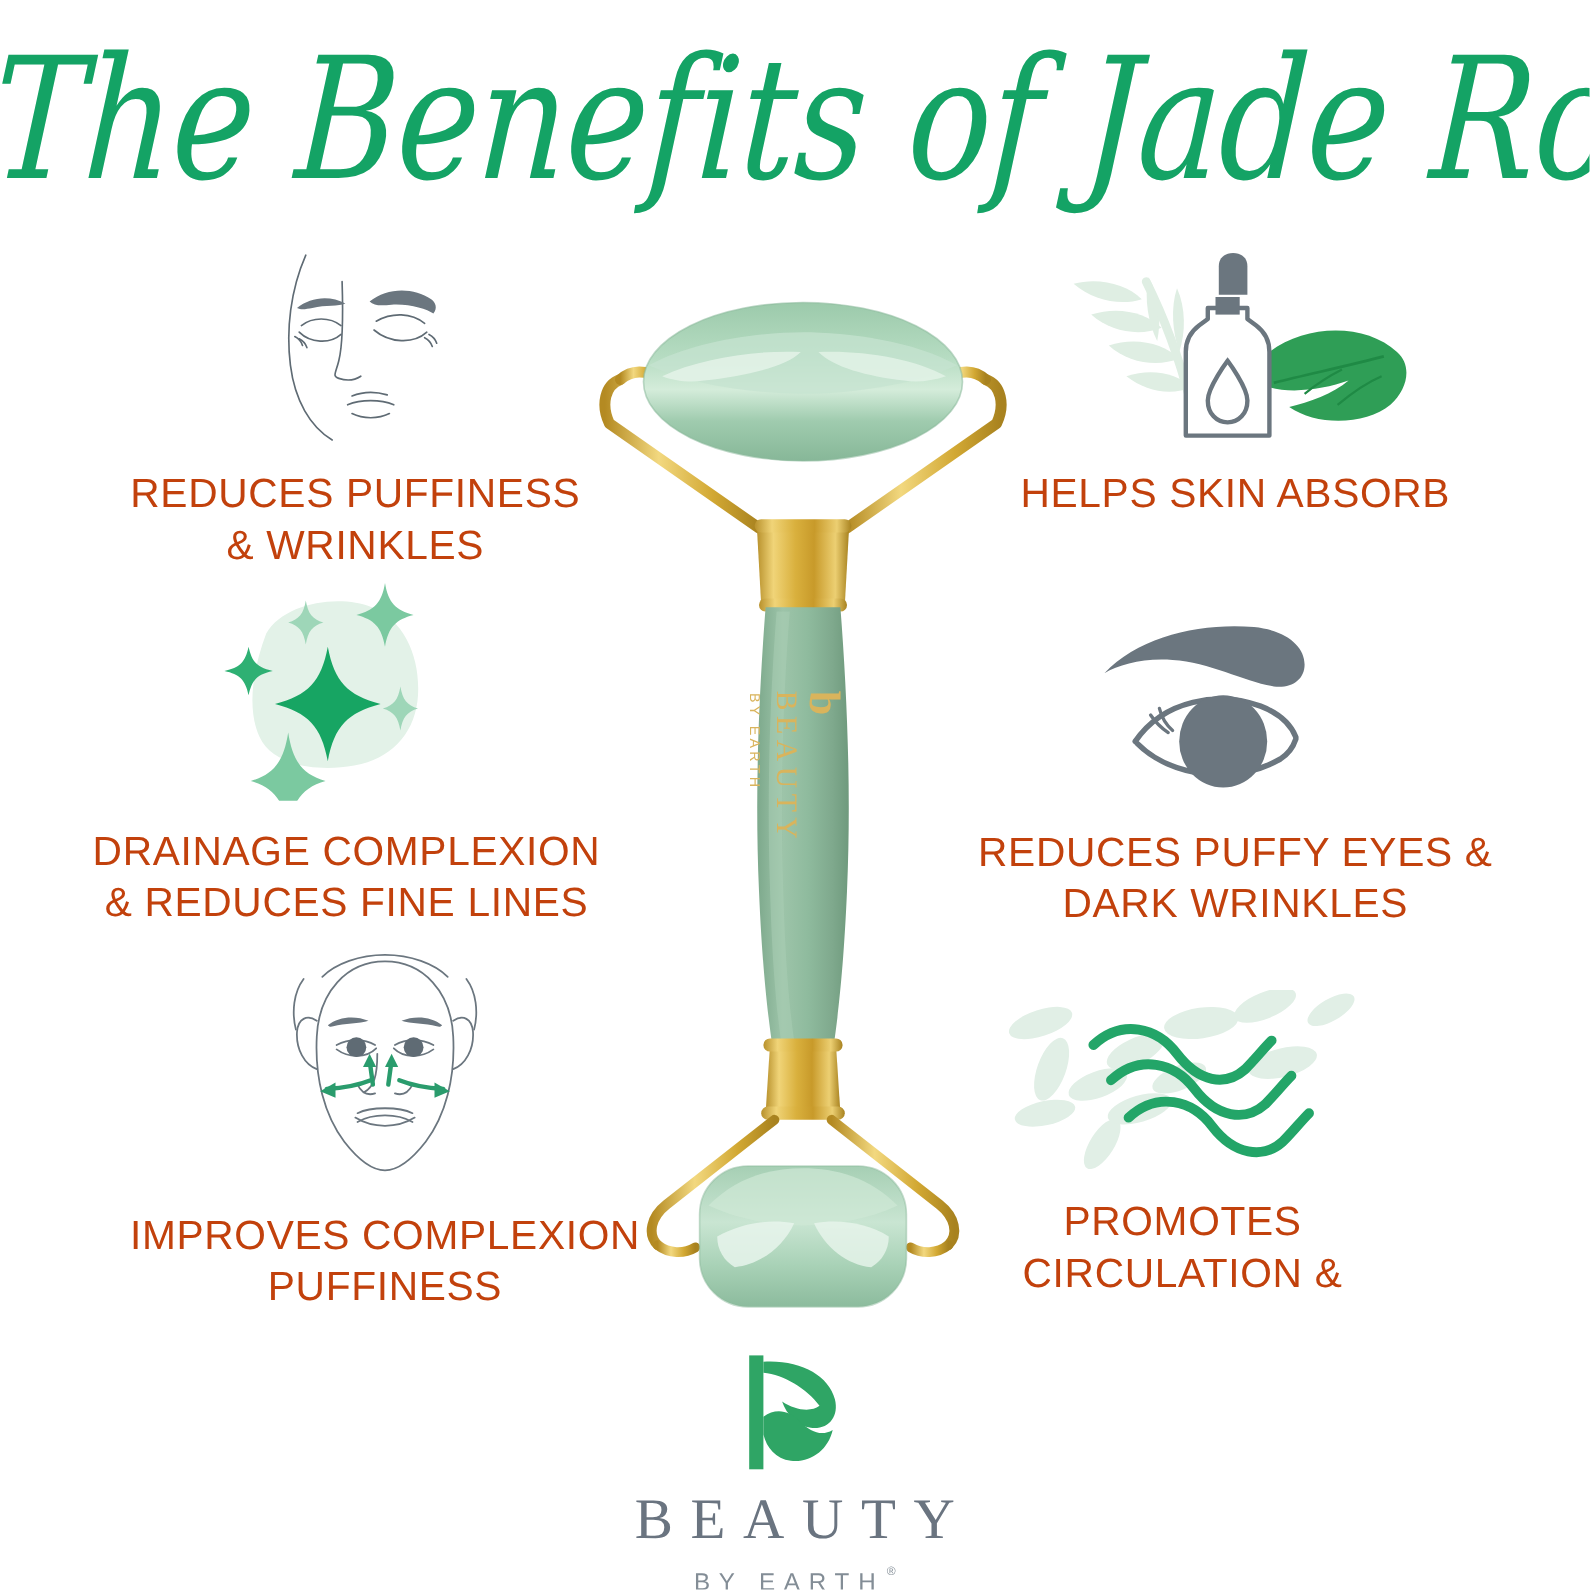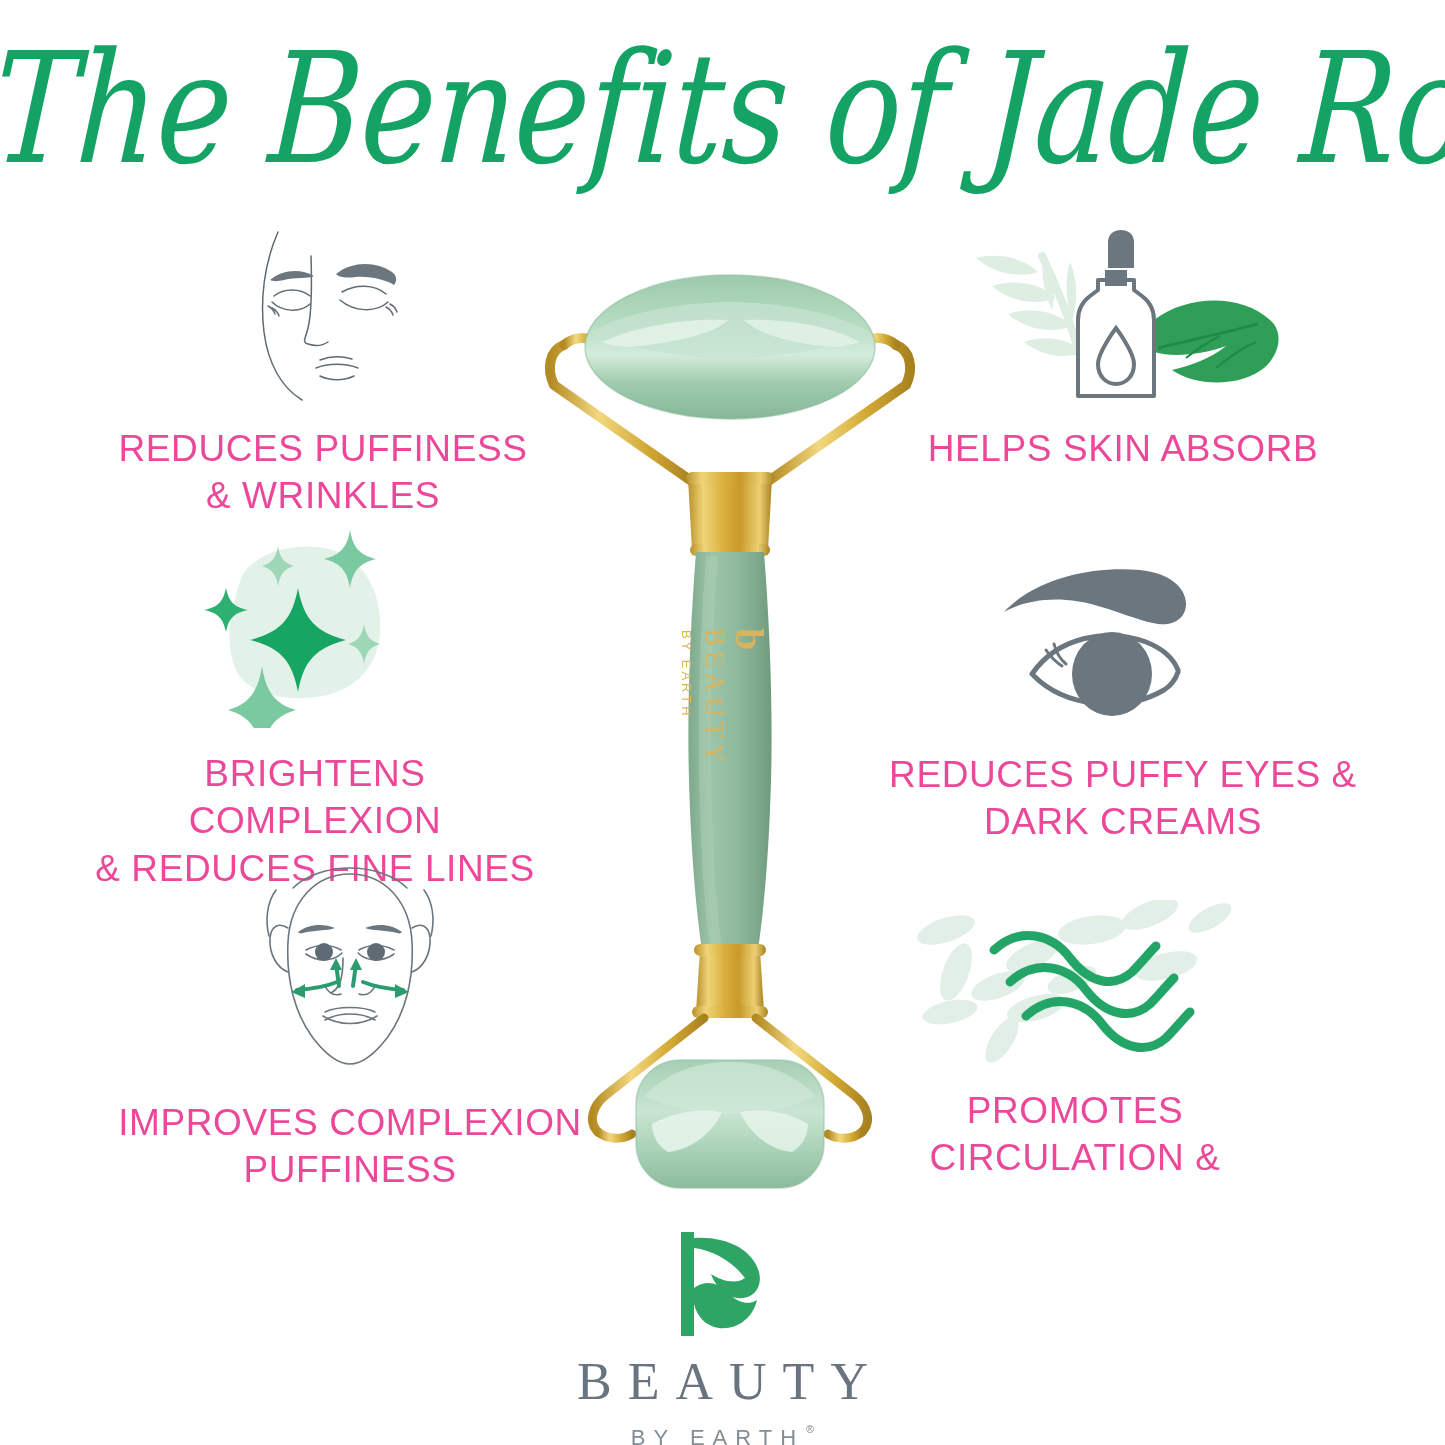--- a/index.html
+++ b/index.html
@@ -46,21 +46,21 @@
     display: flex;
     align-items: flex-end;
     justify-content: center;
   }
   .benefit .label {
     margin-top: 22px;
     font-family: "Liberation Sans", sans-serif;
     font-size: 37px;
     line-height: 1.28;
     letter-spacing: 0.6px;
-    color: #ec4899;
+    color: #c2410c;
     font-weight: 400;
   }
 
   
   #cell-puffiness   { left: 88px;  top: 228px; }
   #cell-absorb      { left: 888px; top: 228px; }
   #cell-brightens   { left: 80px;  top: 528px; }
   #cell-puffy-eyes  { left: 888px; top: 564px; }
   #cell-lymphatic   { left: 115px; top: 862px; }
   #cell-circulation { left: 840px; top: 900px; }
@@ -176,41 +176,41 @@
       <path d="M42 48 C30 80 24 116 36 142 C48 168 88 174 122 168 C156 162 178 138 180 104 C182 70 168 36 138 24 C108 12 58 20 42 48 Z" fill="#e3f2e8"></path>
       <path d="M98 60 C104 92 116 104 146 112 C116 120 104 132 98 164 C92 132 80 120 50 112 C80 104 92 92 98 60 Z" fill="#17a563"></path>
       <path d="M150 2 C153 20 160 27 176 31 C160 35 153 42 150 60 C147 42 140 35 124 31 C140 27 147 20 150 2 Z" fill="#7bc9a0"></path>
       <path d="M62 138 C66 164 75 176 96 182 C75 188 66 200 62 226 C58 200 49 188 28 182 C49 176 58 164 62 138 Z" fill="#7bc9a0"></path>
       <path d="M78 18 C80 30 84 35 94 38 C84 41 80 46 78 58 C76 46 72 41 62 38 C72 35 76 30 78 18 Z" fill="#9ed6b8"></path>
       <path d="M26 60 C29 74 34 79 48 82 C34 85 29 90 26 104 C23 90 18 85 4 82 C18 79 23 74 26 60 Z" fill="#2eb073"></path>
       <path d="M164 96 C166 108 170 113 180 116 C170 119 166 124 164 136 C162 124 158 119 148 116 C158 113 162 108 164 96 Z" fill="#9ed6b8"></path>
     </svg>
   </div>
   <div class="label">
-    <div>BRIGHTENS COMPLEXION</div>
+    <div>DRAINAGE COMPLEXION</div>
     <div>&amp; REDUCES FINE LINES</div>
   </div>
 </div>
 
 <div class="benefit" id="cell-puffy-eyes">
   <div class="icon-box" style="height:165px">
     <svg width="270" height="165" viewBox="0 0 270 165">
       <path d="M16 48 C48 14 104 2 152 6 C182 9 198 24 198 40 C198 54 186 62 170 60 C144 56 112 38 78 36 C52 34 30 40 16 48 Z" fill="#6b767f"></path>
       <g fill="none" stroke="#6b767f" stroke-width="5" stroke-linecap="round">
         <path d="M44 110 C70 72 120 64 158 78 C176 85 186 96 190 106"></path>
         <path d="M46 112 C76 142 134 150 176 126 C184 121 188 114 190 108"></path>
         <path d="M58 86 C62 92 68 98 74 102" stroke-width="3"></path>
         <path d="M66 80 C68 88 72 95 78 100" stroke-width="3"></path>
       </g>
       <ellipse cx="124" cy="110" rx="40" ry="42" fill="#6b767f"></ellipse>
     </svg>
   </div>
   <div class="label">
     <div>REDUCES PUFFY EYES &amp;</div>
-    <div>DARK CREAMS</div>
+    <div>DARK WRINKLES</div>
   </div>
 </div>
 
 <div class="benefit" id="cell-lymphatic">
   <div class="icon-box" style="height:215px">
     <svg width="215" height="215" viewBox="0 0 215 215">
       <g fill="none" stroke="#6b767f" stroke-width="1.6" stroke-linecap="round">
         <path d="M107 12 C72 12 47 40 45 80 C43 118 52 152 70 176 C84 194 96 202 107 202 C118 202 130 194 144 176 C162 152 171 118 169 80 C167 40 142 12 107 12 Z"></path>
         <path d="M45 66 C36 60 28 64 27 76 C26 92 34 106 45 110"></path>
         <path d="M169 66 C178 60 186 64 187 76 C188 92 180 106 169 110"></path>

